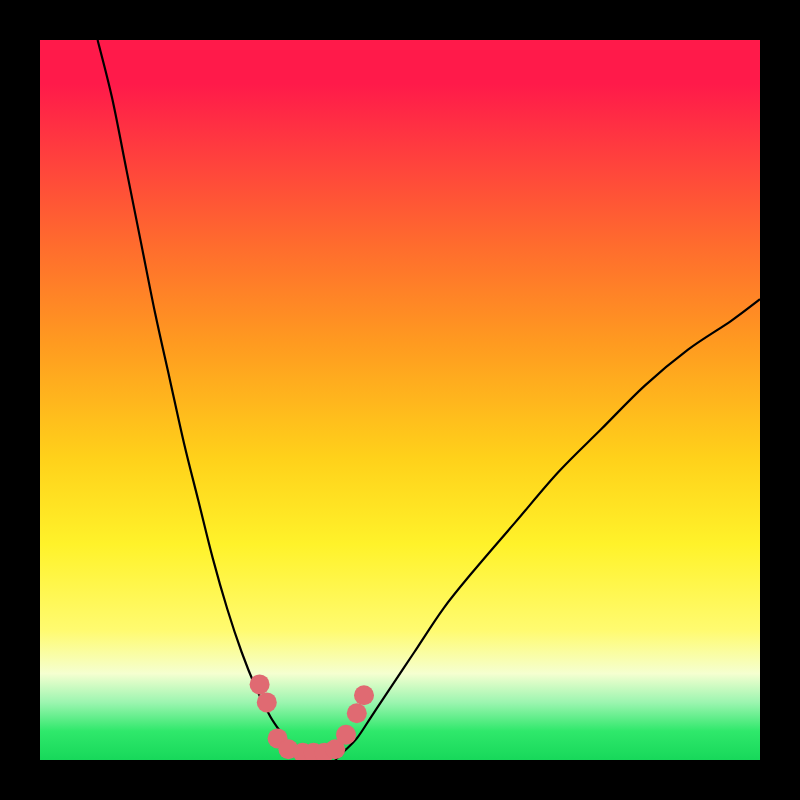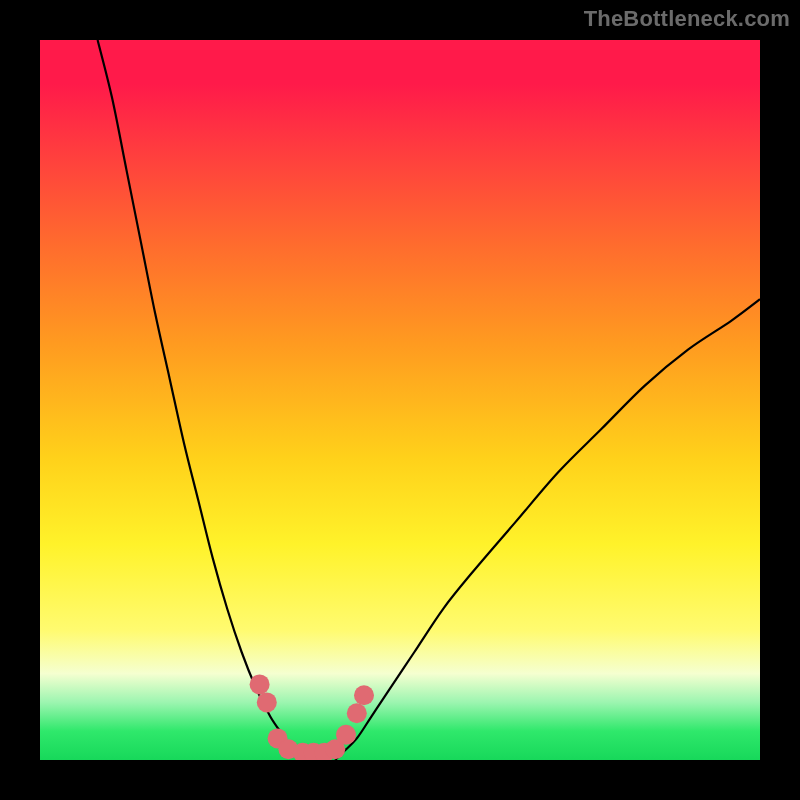--- a/index.html
+++ b/index.html
@@ -54,21 +54,20 @@
     top: 0;
     left: 0;
     width: 720px;
     height: 720px;
   }
 </style>
 </head>
 <body>
 
 <div class="frame">
-  <div class="watermark">TheBottleneck.com</div>
   <div class="plot">
     <svg class="overlay" viewBox="0 0 720 720" preserveAspectRatio="none">
       <path id="left-path" fill="none" stroke="#000" stroke-width="2.2" d="M 57.6,0 C 60,9.600000000000003 67.2,36.000000000000014 72,57.60000000000002 C 76.8,79.20000000000003 81.6,105.60000000000002 86.39999999999999,129.60000000000002 C 91.19999999999999,153.60000000000002 96.00000000000001,177.60000000000002 100.80000000000001,201.60000000000002 C 105.60000000000001,225.60000000000002 110.4,250.80000000000004 115.2,273.6 C 120,296.40000000000003 124.8,316.79999999999995 129.6,338.4 C 134.4,360 139.2,382.79999999999995 144,403.2 C 148.8,423.6 153.60000000000002,441.6 158.4,460.8 C 163.2,480 167.99999999999997,500.4 172.79999999999998,518.4 C 177.6,536.4 182.4,553.1999999999999 187.20000000000002,568.8 C 192.00000000000003,584.4 196.8,598.8 201.60000000000002,612 C 206.40000000000003,625.2 211.2,637.2 216,648 C 220.8,658.8 225.6,668.4 230.4,676.8 C 235.20000000000002,685.1999999999999 241.20000000000002,692.4 244.8,698.4 C 248.4,704.4 249.59999999999997,709.1999999999999 251.99999999999997,712.8 C 254.39999999999998,716.4 258,718.8 259.2,720"></path>
       <path id="right-path" fill="none" stroke="#000" stroke-width="2.2" d="M 295.2,720 C 296.4,718.8 298.79999999999995,716.4 302.4,712.8 C 306,709.1999999999999 312,704.4 316.8,698.4 C 321.6,692.4 326.4,684 331.2,676.8 C 336,669.5999999999999 338.4,666 345.59999999999997,655.2 C 352.79999999999995,644.4000000000001 364.8,626.4 374.40000000000003,612 C 384.00000000000006,597.6 393.6,582 403.20000000000005,568.8 C 412.80000000000007,555.5999999999999 420,547.1999999999999 432,532.8 C 444,518.4 460.80000000000007,499.2 475.20000000000005,482.4 C 489.6,465.59999999999997 504,447.6 518.4,432 C 532.8,416.4 547.2,403.20000000000005 561.6,388.8 C 576,374.4 590.4,358.79999999999995 604.8,345.59999999999997 C 619.1999999999999,332.4 633.6,320.40000000000003 648,309.6 C 662.4,298.8 679.1999999999999,289.20000000000005 691.1999999999999,280.8 C 703.1999999999999,272.4 715.2,262.8 720,259.2"></path>
       <g id="dots">
           <circle cx="219.6" cy="644.4" r="10" fill="#e06a72"></circle>
           <circle cx="226.8" cy="662.4" r="10" fill="#e06a72"></circle>
           <circle cx="237.60000000000002" cy="698.4" r="10" fill="#e06a72"></circle>
           <circle cx="248.39999999999998" cy="709.2" r="10" fill="#e06a72"></circle>
           <circle cx="262.8" cy="712.8" r="10" fill="#e06a72"></circle>

